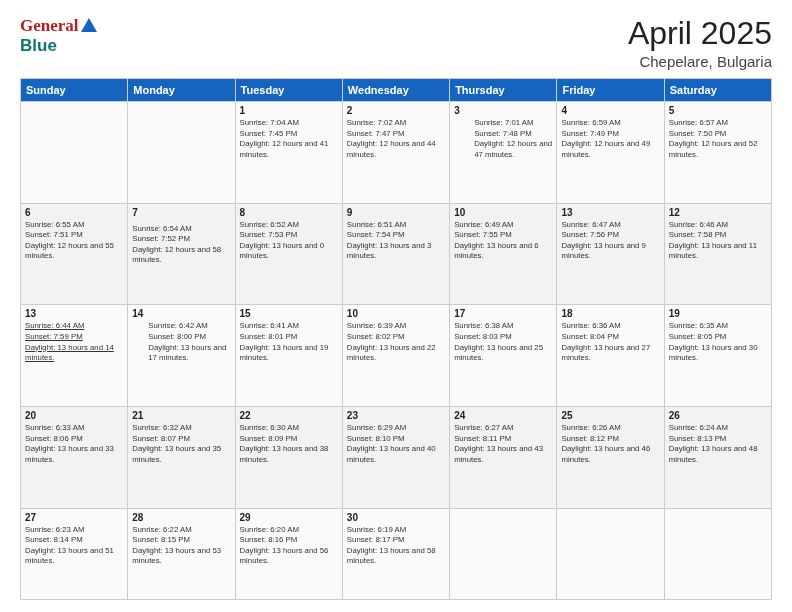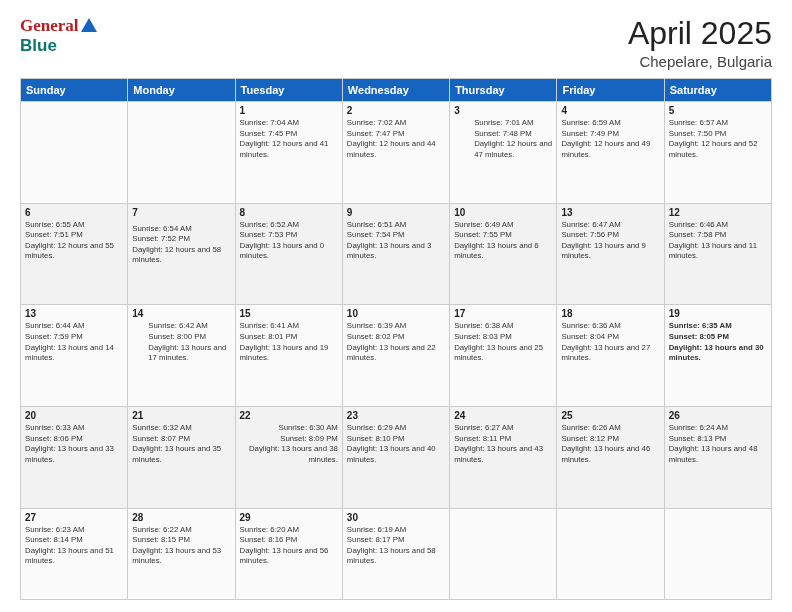--- a/index.html
+++ b/index.html
@@ -202,21 +202,21 @@
           <td>
             <span class="day-num">12</span>
             <div class="day-detail" style="white-space: pre-line;">Sunrise: 6:46 AM
 Sunset: 7:58 PM
 Daylight: 13 hours and 11 minutes.</div>
           </td>
         </tr>
         <tr>
           <td>
             <span class="day-num">13</span>
-            <div class="day-detail" style="white-space: pre-line;">Sunrise: 6:44 AM
+            <div class="day-detail" style="white-space: pre-line; text-decoration: underline;">Sunrise: 6:44 AM
 Sunset: 7:59 PM
 Daylight: 13 hours and 14 minutes.</div>
           </td>
           <td>
             <span class="day-num">14</span>
             <div class="day-detail" style="white-space: pre-line; margin-left: 16px;">Sunrise: 6:42 AM
 Sunset: 8:00 PM
 Daylight: 13 hours and 17 minutes.</div>
           </td>
           <td>
@@ -238,41 +238,41 @@
 Daylight: 13 hours and 25 minutes.</div>
           </td>
           <td>
             <span class="day-num">18</span>
             <div class="day-detail" style="white-space: pre-line;">Sunrise: 6:36 AM
 Sunset: 8:04 PM
 Daylight: 13 hours and 27 minutes.</div>
           </td>
           <td>
             <span class="day-num">19</span>
-            <div class="day-detail" style="white-space: pre-line; font-weight: bold;">Sunrise: 6:35 AM
+            <div class="day-detail" style="white-space: pre-line;">Sunrise: 6:35 AM
 Sunset: 8:05 PM
 Daylight: 13 hours and 30 minutes.</div>
           </td>
         </tr>
         <tr>
           <td>
             <span class="day-num">20</span>
             <div class="day-detail" style="white-space: pre-line;">Sunrise: 6:33 AM
 Sunset: 8:06 PM
 Daylight: 13 hours and 33 minutes.</div>
           </td>
           <td>
             <span class="day-num">21</span>
             <div class="day-detail" style="white-space: pre-line;">Sunrise: 6:32 AM
 Sunset: 8:07 PM
 Daylight: 13 hours and 35 minutes.</div>
           </td>
           <td>
             <span class="day-num">22</span>
-            <div class="day-detail" style="white-space: pre-line; text-align: right;">Sunrise: 6:30 AM
+            <div class="day-detail" style="white-space: pre-line;">Sunrise: 6:30 AM
 Sunset: 8:09 PM
 Daylight: 13 hours and 38 minutes.</div>
           </td>
           <td>
             <span class="day-num">23</span>
             <div class="day-detail" style="white-space: pre-line;">Sunrise: 6:29 AM
 Sunset: 8:10 PM
 Daylight: 13 hours and 40 minutes.</div>
           </td>
           <td>

